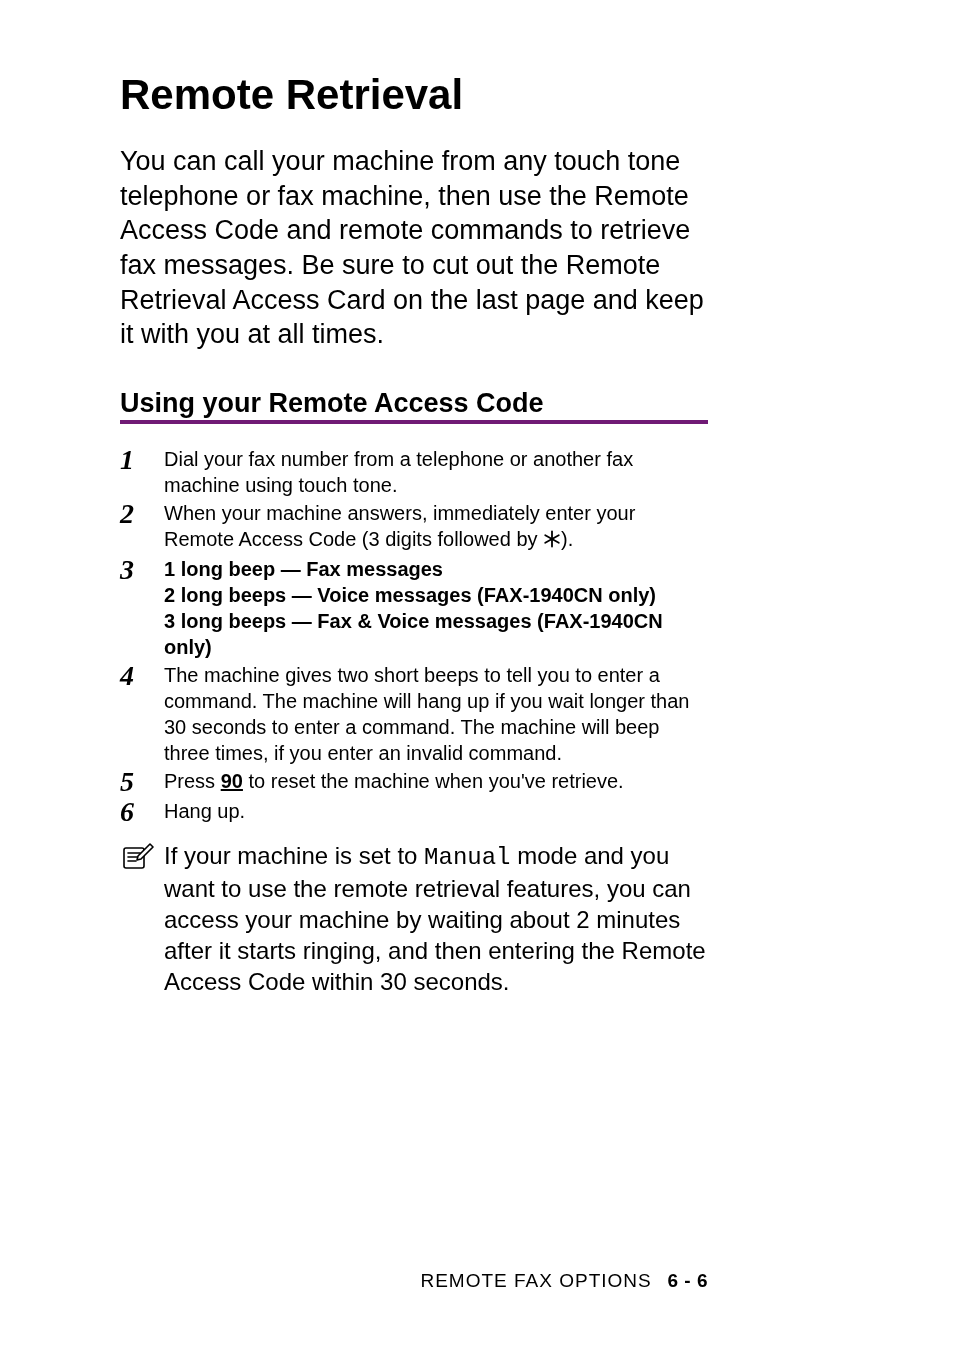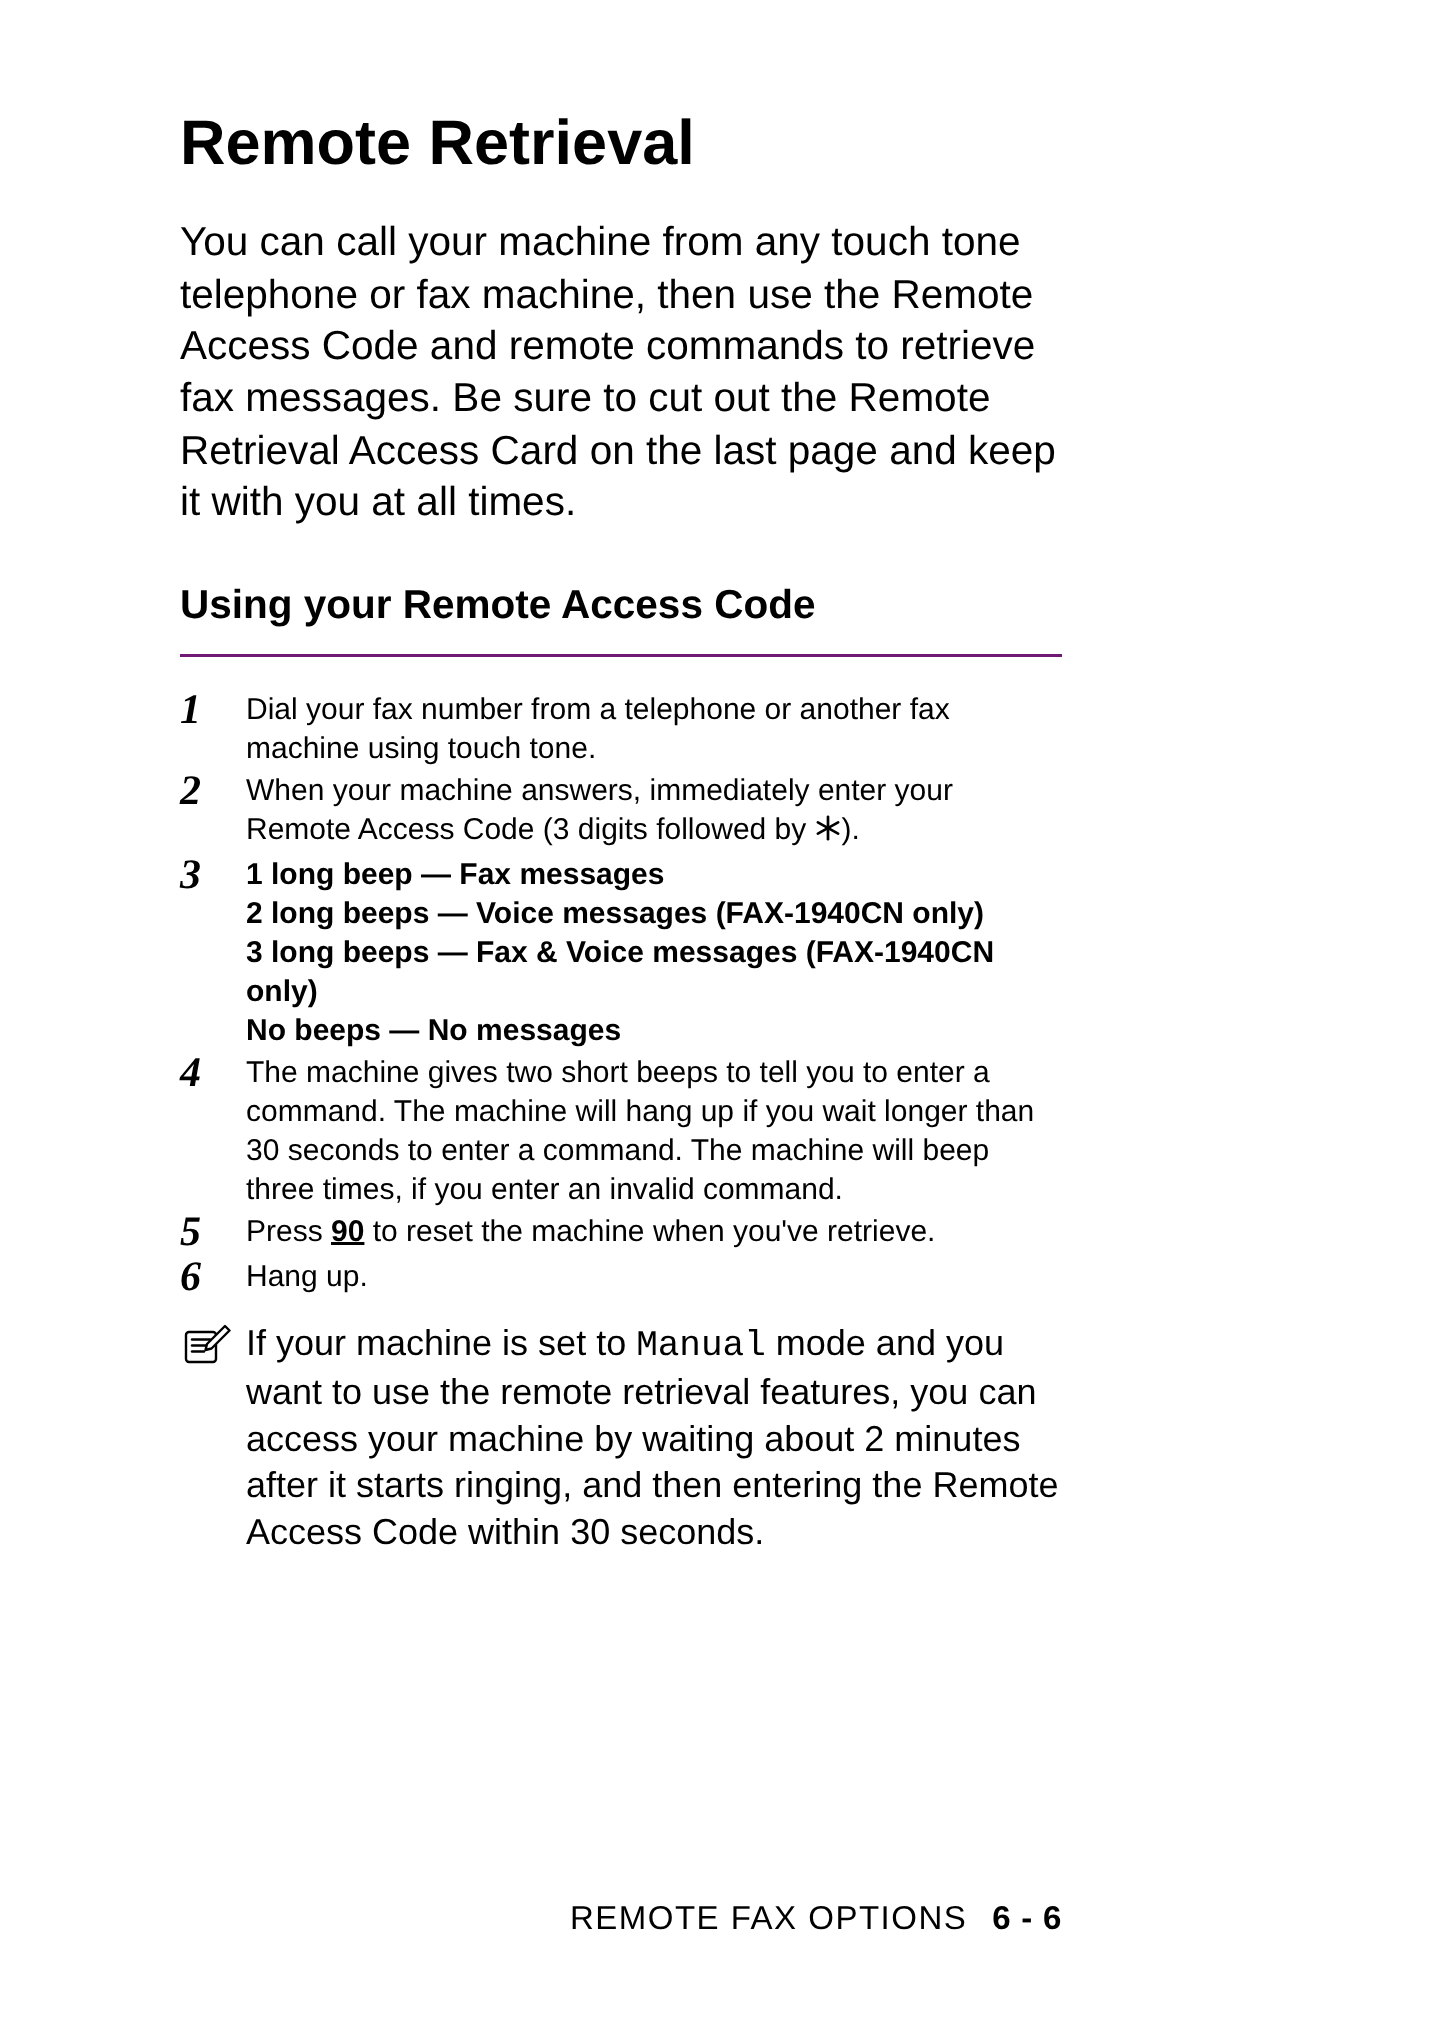--- a/index.html
+++ b/index.html
@@ -26,22 +26,22 @@
   }
   .intro {
     font-size: 27px;
     line-height: 1.28;
     margin: 0 0 36px 0;
   }
   .subheading {
     font-size: 27px;
     font-weight: bold;
     margin: 0 0 6px 0;
-    padding-bottom: 17px;
-    border-bottom: 2px solid #701a75;
+    padding-bottom: 1px;
+    border-bottom: 4px solid #701a75;
   }
   .steps {
     margin-top: 22px;
   }
   .step {
     display: flex;
     align-items: flex-start;
     margin-bottom: 2px;
   }
   .step-num {
@@ -87,21 +87,21 @@
   }
   .note-body {
     flex: 1 1 auto;
     font-size: 24px;
     line-height: 1.3;
   }
   .footer {
     position: absolute;
     bottom: 60px;
     right: 110px;
-    font-size: 22px;
+    font-size: 19px;
     letter-spacing: 0.5px;
   }
   .footer .section {
     letter-spacing: 1px;
   }
   .footer .pg {
     font-weight: bold;
     margin-left: 10px;
   }
 </style>
@@ -139,21 +139,20 @@
         </p>
       </div>
     </div>
 
     <div class="step">
       <div class="step-num">3</div>
       <div class="step-body">
         <span class="bold-line">1 long beep — Fax messages</span>
         <span class="bold-line">2 long beeps — Voice messages (FAX-1940CN only)</span>
         <span class="bold-line">3 long beeps — Fax &amp; Voice messages (FAX-1940CN only)</span>
-        <span class="bold-line">No beeps — No messages</span>
       </div>
     </div>
 
     <div class="step">
       <div class="step-num">4</div>
       <div class="step-body">
         <p>The machine gives two short beeps to tell you to enter a command. The machine will hang up if you wait longer than 30 seconds to enter a command. The machine will beep three times, if you enter an invalid command.</p>
       </div>
     </div>
 

